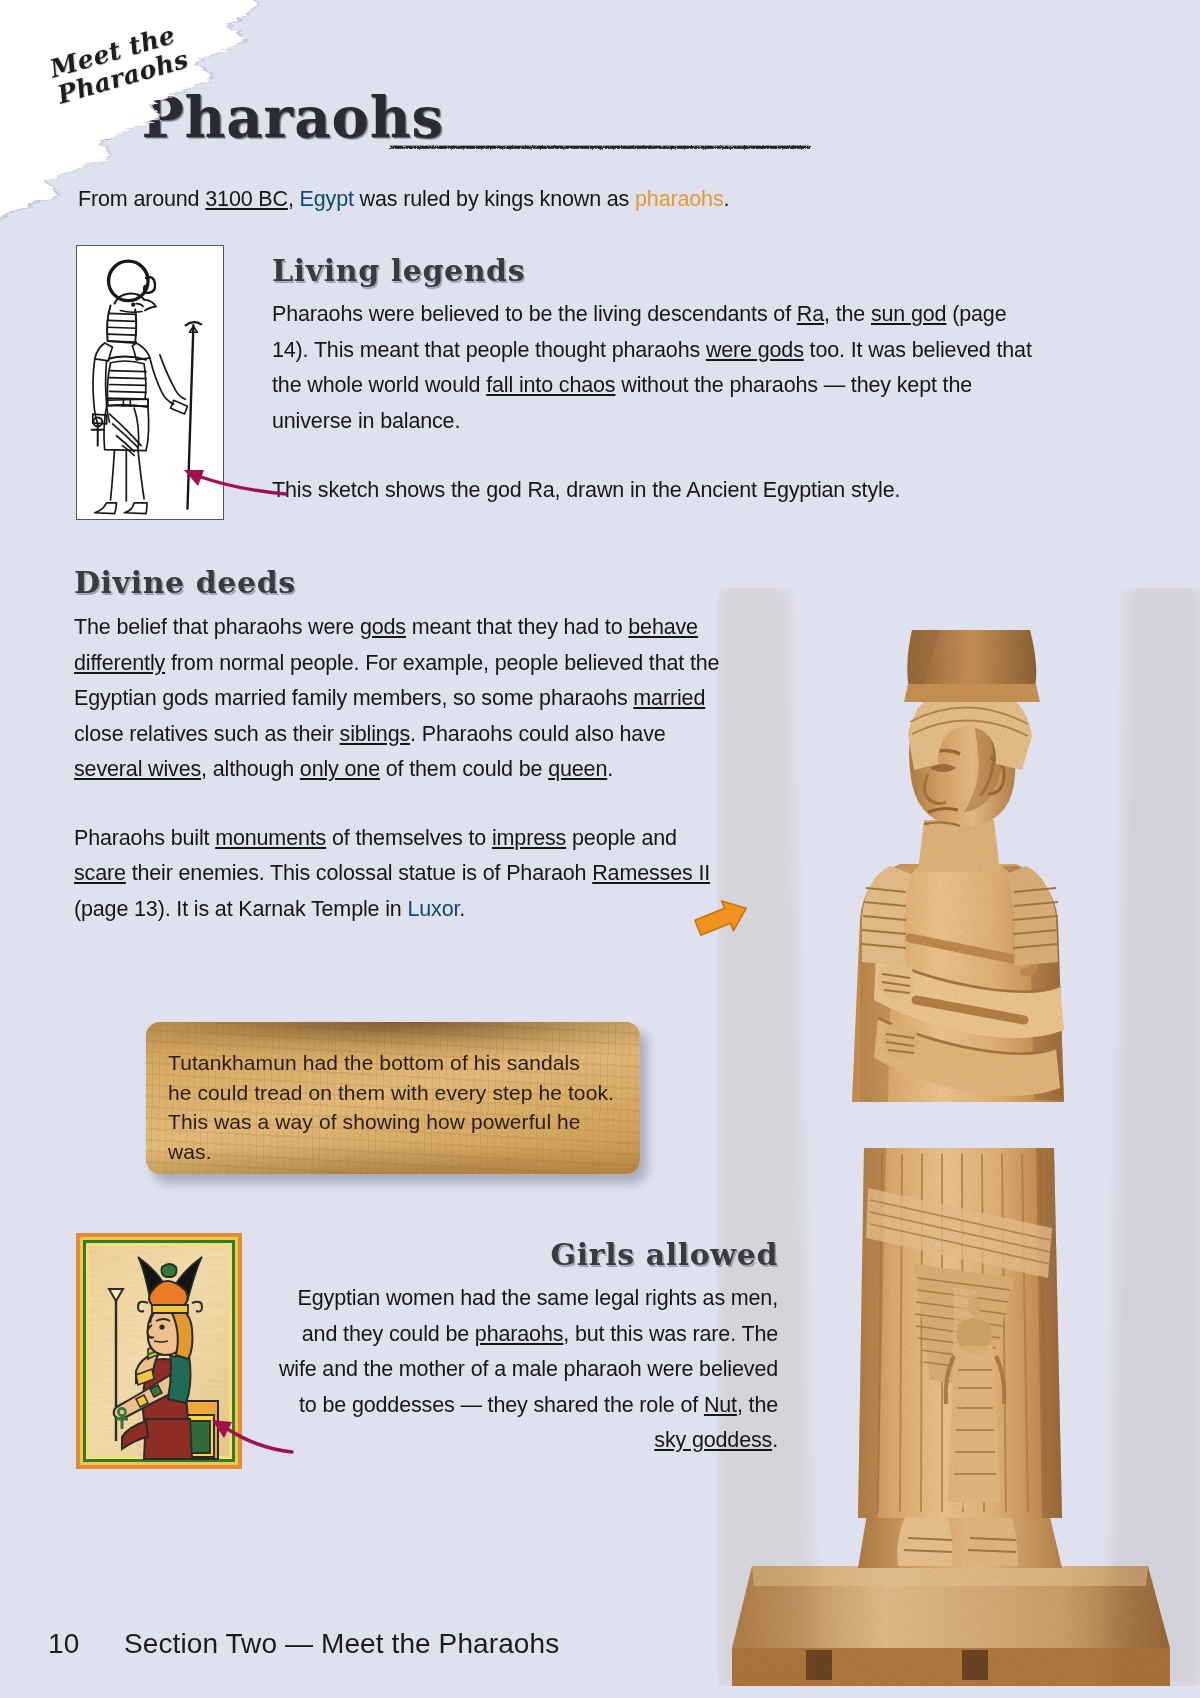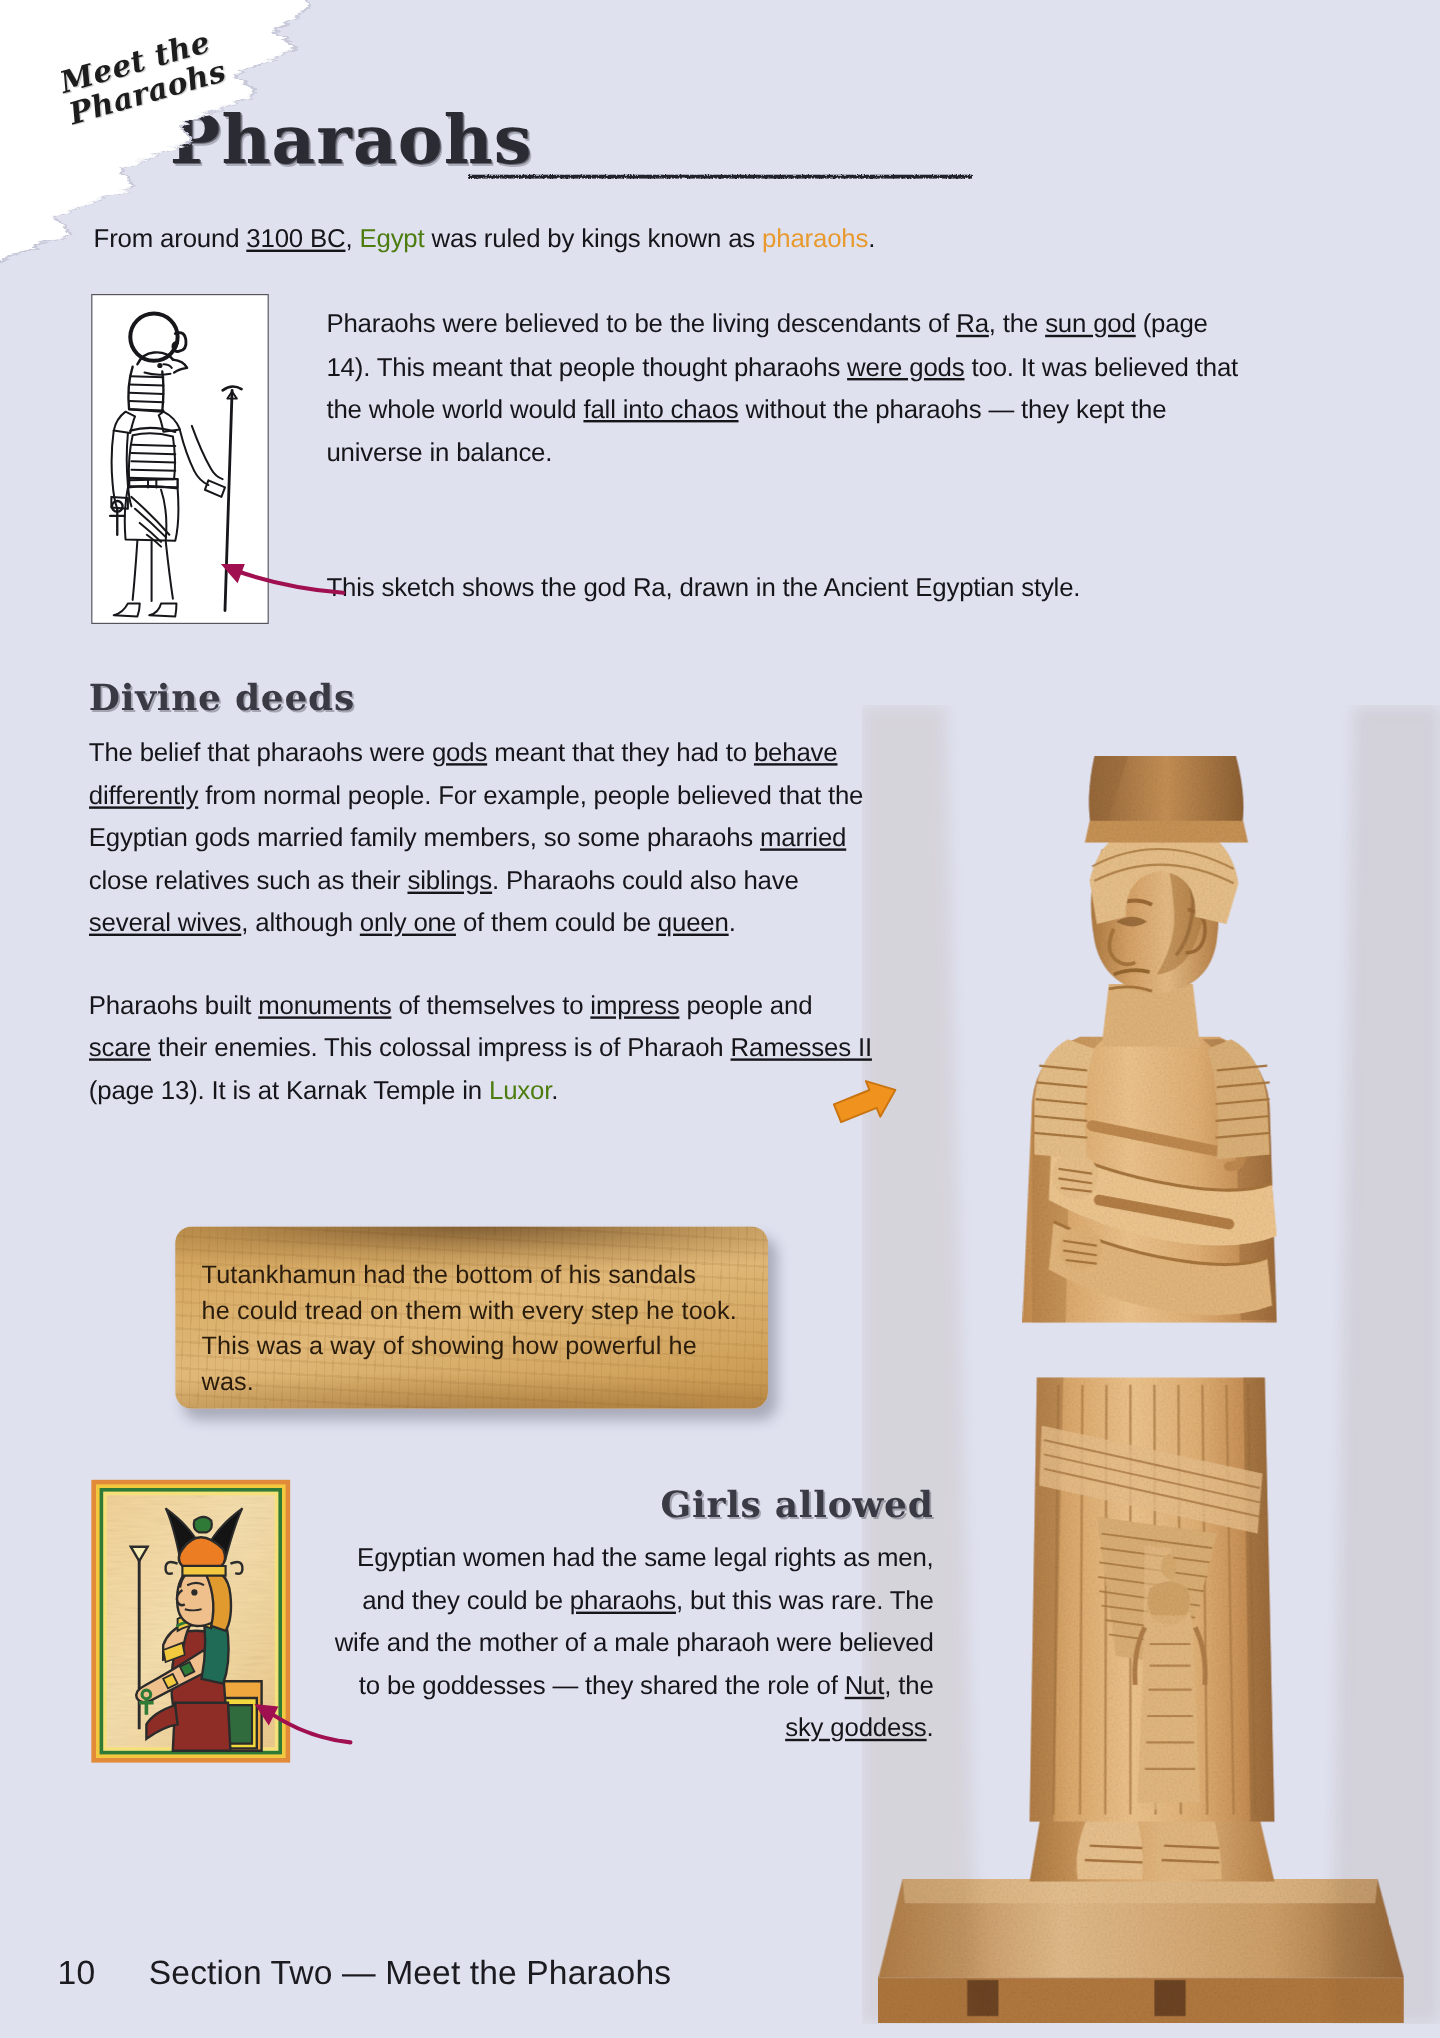--- a/index.html
+++ b/index.html
@@ -44,21 +44,21 @@
     -webkit-background-clip:text;background-clip:text;
     text-shadow:1.5px 1.5px 0 rgba(90,90,105,.45);
   }
   
   .body-txt{
     font-family:"Liberation Sans", sans-serif;
     font-size:21.5px;line-height:35.5px;color:#15151a;
     letter-spacing:-.15px;
   }
   u.ul{text-decoration:underline;text-underline-offset:2px;}
-  .green{color:#4d7c0f;}
+  .green{color:#0c4a6e;}
   .orange{color:#e89a2e;}
   
   #intro-line{position:absolute;left:78px;top:182px;width:1050px;z-index:3;}
   
   #ra-figure{
     position:absolute;left:76px;top:245px;width:148px;height:275px;
     background:#ffffff;border:1.6px solid #55555f;box-sizing:border-box;z-index:3;
   }
   #ra-figure svg{display:block;width:100%;height:100%;}
   #ra-arrow{position:absolute;left:160px;top:452px;width:130px;height:60px;z-index:5;}
@@ -205,28 +205,29 @@
       <path d="M58,258 q-2,8 -10,10 l22,1 q1,-6 1,-11 Z"></path>
     </g>
   </svg>
 </div>
 <svg id="ra-arrow" viewBox="0 0 130 60">
   <path d="M126,42 Q78,38 38,24" fill="none" stroke="#a01050" stroke-width="3.4" stroke-linecap="round"></path>
   <path d="M24,18 L44,18 L38,34 Z" fill="#a01050"></path>
 </svg>
 
 <div id="living-legends">
+  <span class="head">Living legends</span>
   <span id="ll-p1" class="body-txt"><span>Pharaohs were believed to be the living descendants of </span><u class="ul">Ra</u><span>, the </span><u class="ul">sun god</u><span> (page 14).  This meant that people thought pharaohs </span><u class="ul">were gods</u><span> too. It was believed that the whole world would </span><u class="ul">fall into chaos</u><span> without the pharaohs — they kept the universe in balance.</span></span>
 </div>
 <div id="ll-caption" class="body-txt">This sketch shows the god Ra, drawn in the Ancient Egyptian style.</div>
 
 <div id="divine-deeds">
   <span class="head">Divine deeds</span>
   <span class="body-txt"><span>The belief that pharaohs were </span><u class="ul">gods</u><span> meant that they had to </span><u class="ul">behave differently</u><span> from normal people.  For example, people believed that the Egyptian gods married family members, so some pharaohs </span><u class="ul">married</u><span> close relatives such as their </span><u class="ul">siblings</u><span>.  Pharaohs could also have </span><u class="ul">several wives</u><span>, although </span><u class="ul">only one</u><span> of them could be </span><u class="ul">queen</u><span>.</span></span>
-  <span id="dd-p2" class="body-txt"><span>Pharaohs built </span><u class="ul">monuments</u><span> of themselves to </span><u class="ul">impress</u><span> people and </span><u class="ul">scare</u><span> their enemies.  This colossal impress is of Pharaoh </span><u class="ul">Ramesses II</u><span> (page 13).  It is at Karnak Temple in </span><span class="green">Luxor</span><span>.</span></span>
+  <span id="dd-p2" class="body-txt"><span>Pharaohs built </span><u class="ul">monuments</u><span> of themselves to </span><u class="ul">impress</u><span> people and </span><u class="ul">scare</u><span> their enemies.  This colossal statue is of Pharaoh </span><u class="ul">Ramesses II</u><span> (page 13).  It is at Karnak Temple in </span><span class="green">Luxor</span><span>.</span></span>
 </div>
 
 <div id="statue">
   <svg viewBox="0 0 482 1098">
     <defs>
       <linearGradient id="stoneA" x1="0" y1="0" x2="1" y2="0">
         <stop offset="0%" stop-color="#c48c4f"></stop>
         <stop offset="16%" stop-color="#ddaa6d"></stop>
         <stop offset="42%" stop-color="#efc58d"></stop>
         <stop offset="68%" stop-color="#e2b277"></stop>

